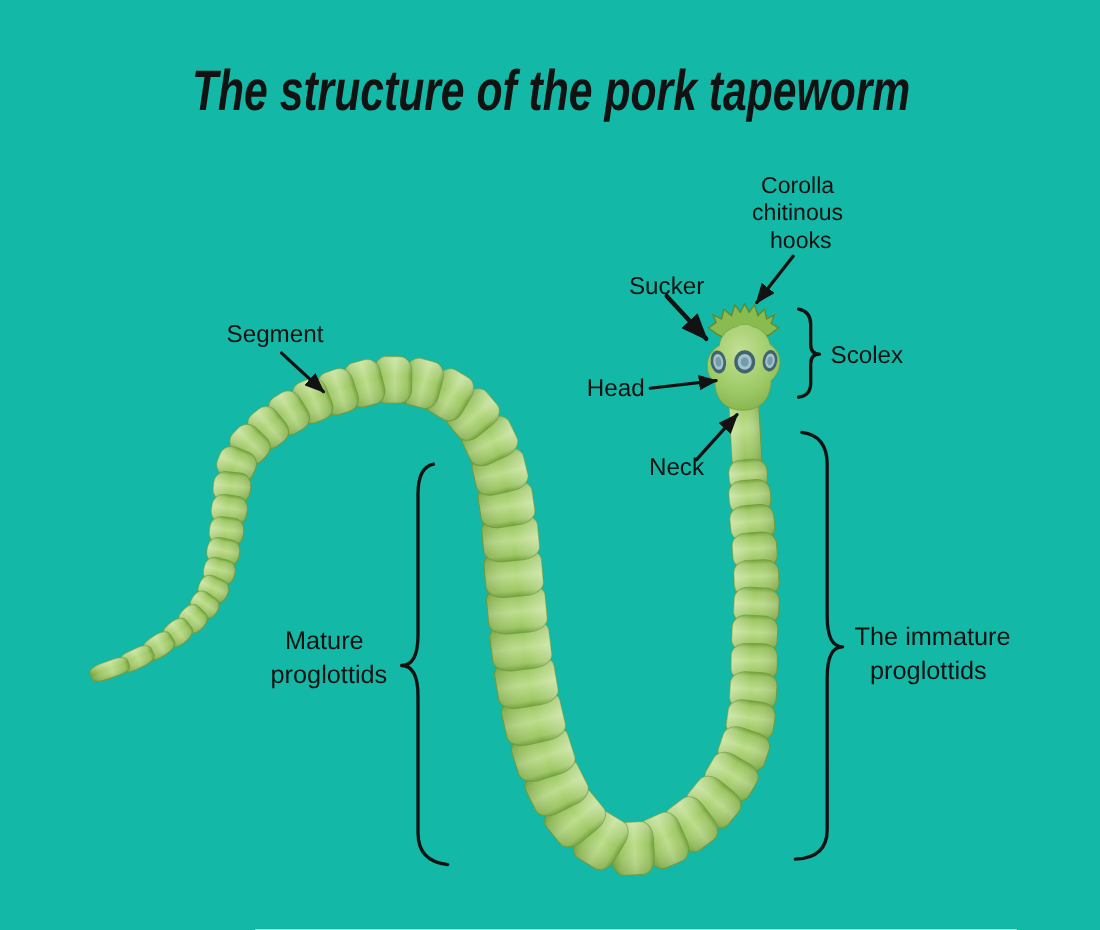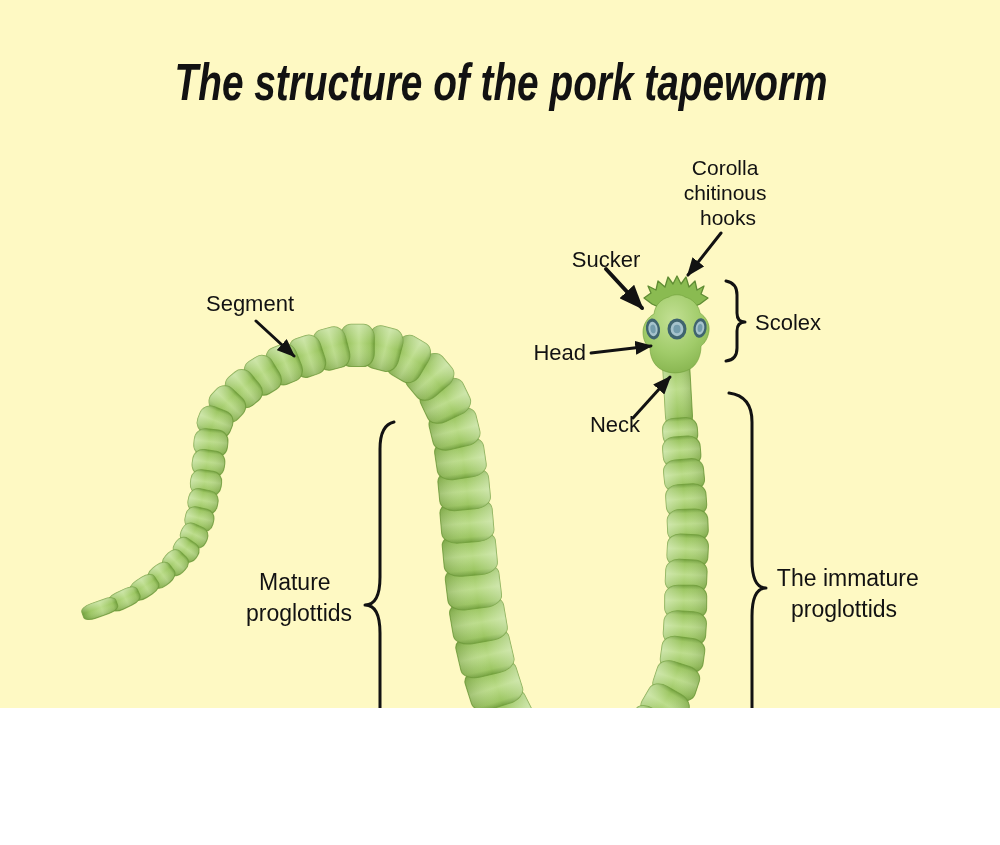--- a/index.html
+++ b/index.html
@@ -1,16 +1,16 @@
 <!DOCTYPE html>
 <html><head>
 <meta charset="utf-8">
 <style>
   html,body{margin:0;padding:0;background:#ffffff;}
-  .stage{position:relative;width:1000px;height:708px;background:#fef9c3;overflow:hidden;
+  .stage{position:relative;width:1000px;height:845px;background:#14b8a6;overflow:hidden;
          font-family:"Liberation Sans", sans-serif;}
   svg text{font-family:"Liberation Sans", sans-serif;}
   .lbl{font-size:22px;}
   .lbl-sm{font-size:21px;}
   .lbl-lg{font-size:23px;}
 </style>
 </head>
 <body>
 
 <div class="stage">

